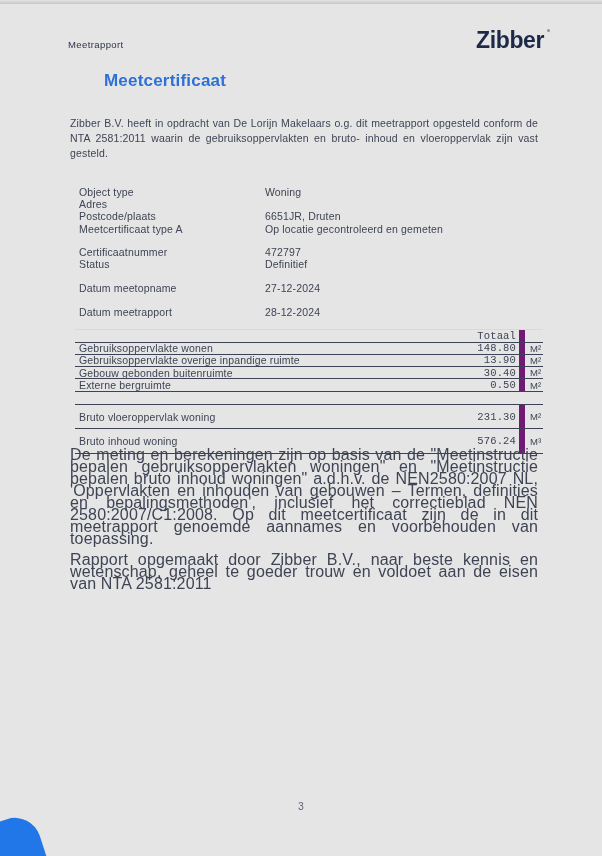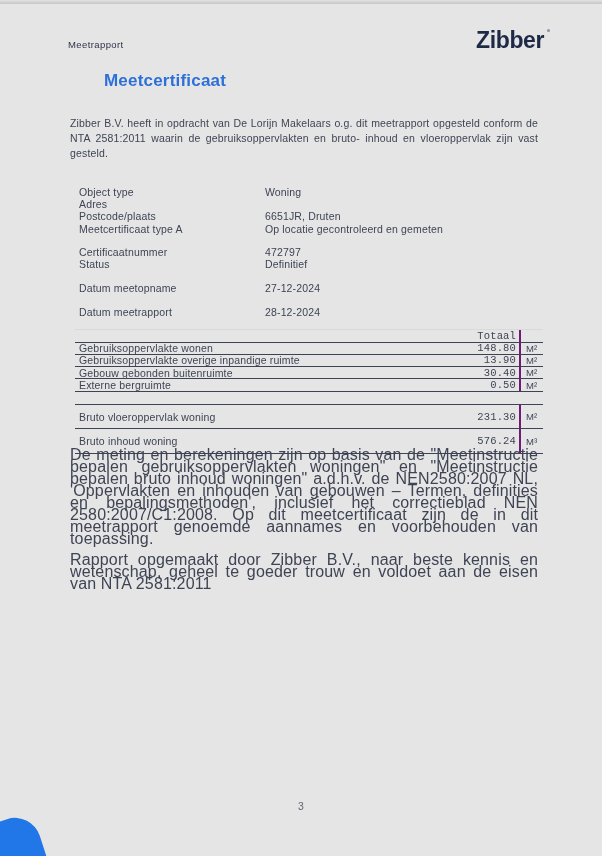--- a/index.html
+++ b/index.html
@@ -96,21 +96,21 @@
   .trow.thead {
     height: 13.5px;
     border-top: 1px solid #d9d9d9;
   }
   .tlabel { flex: 1; padding-left: 4px; white-space: nowrap; overflow: hidden; }
   .tvalue { width: 66px; flex: none; text-align: right; padding-right: 3px; font-family: Liberation Mono, monospace; }
   .tunit {
     width: 24px; flex: none;
     align-self: stretch;
     display: flex; align-items: center;
-    border-left: 2px solid #701a75;
+    border-left: 6px solid #701a75;
     padding-left: 5px;
     font-size: 9.5px;
   }
   .tspacer { height: 12.5px; }
   .tsection2 .trow:first-child { border-top: 1px solid #3d4354; }
   .tsection2 .trow { height: 25px; }
   .paragraphs {
     position: absolute;
     top: 449px; left: 70px;
     width: 468px;

